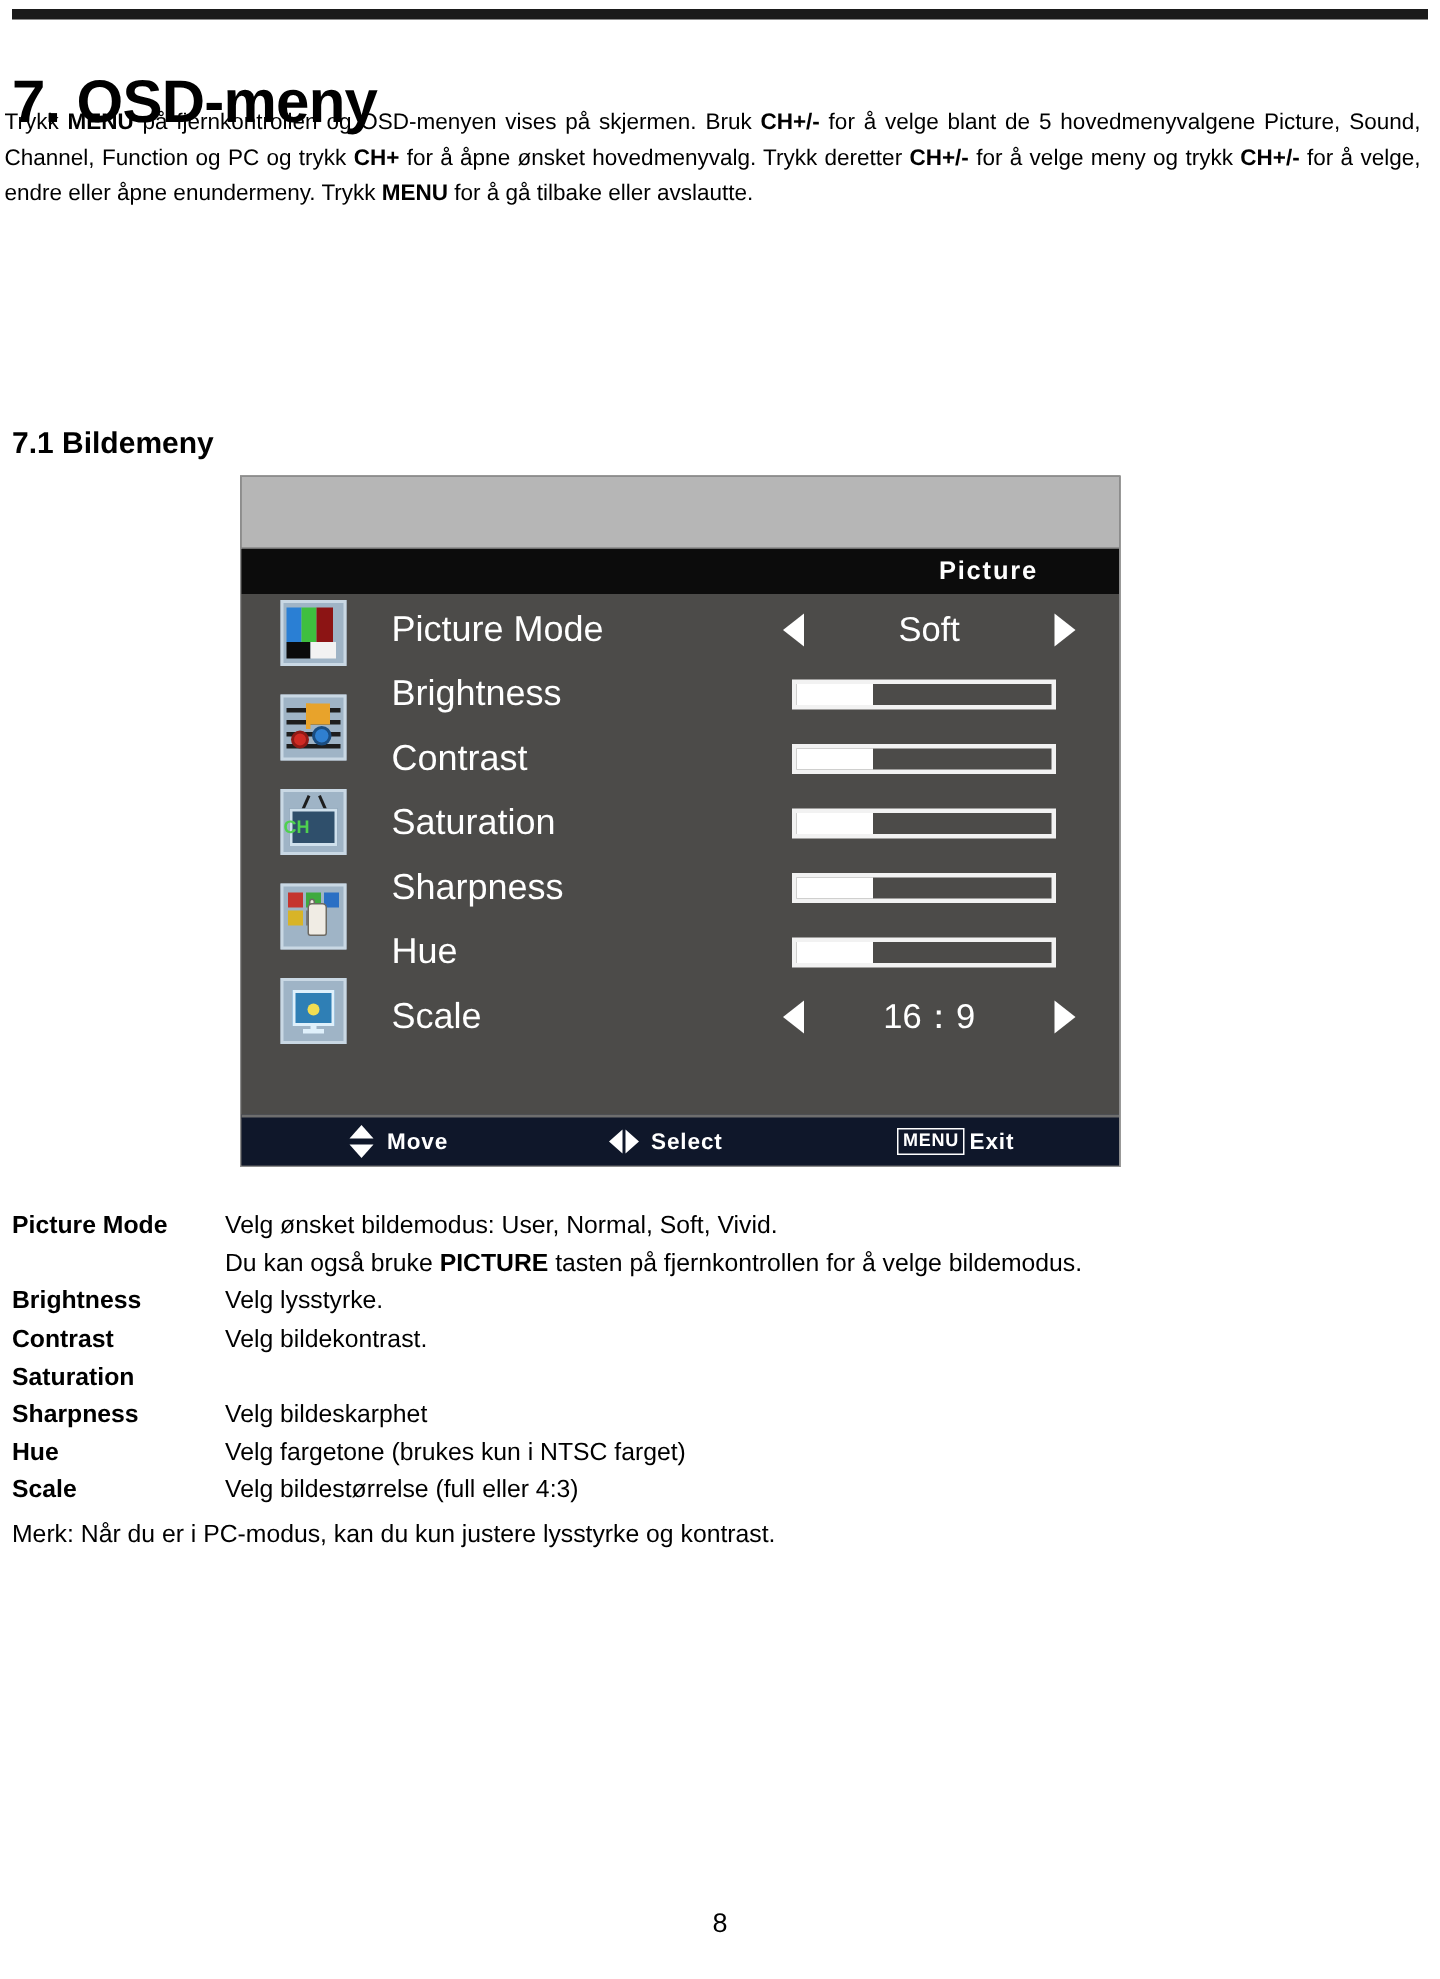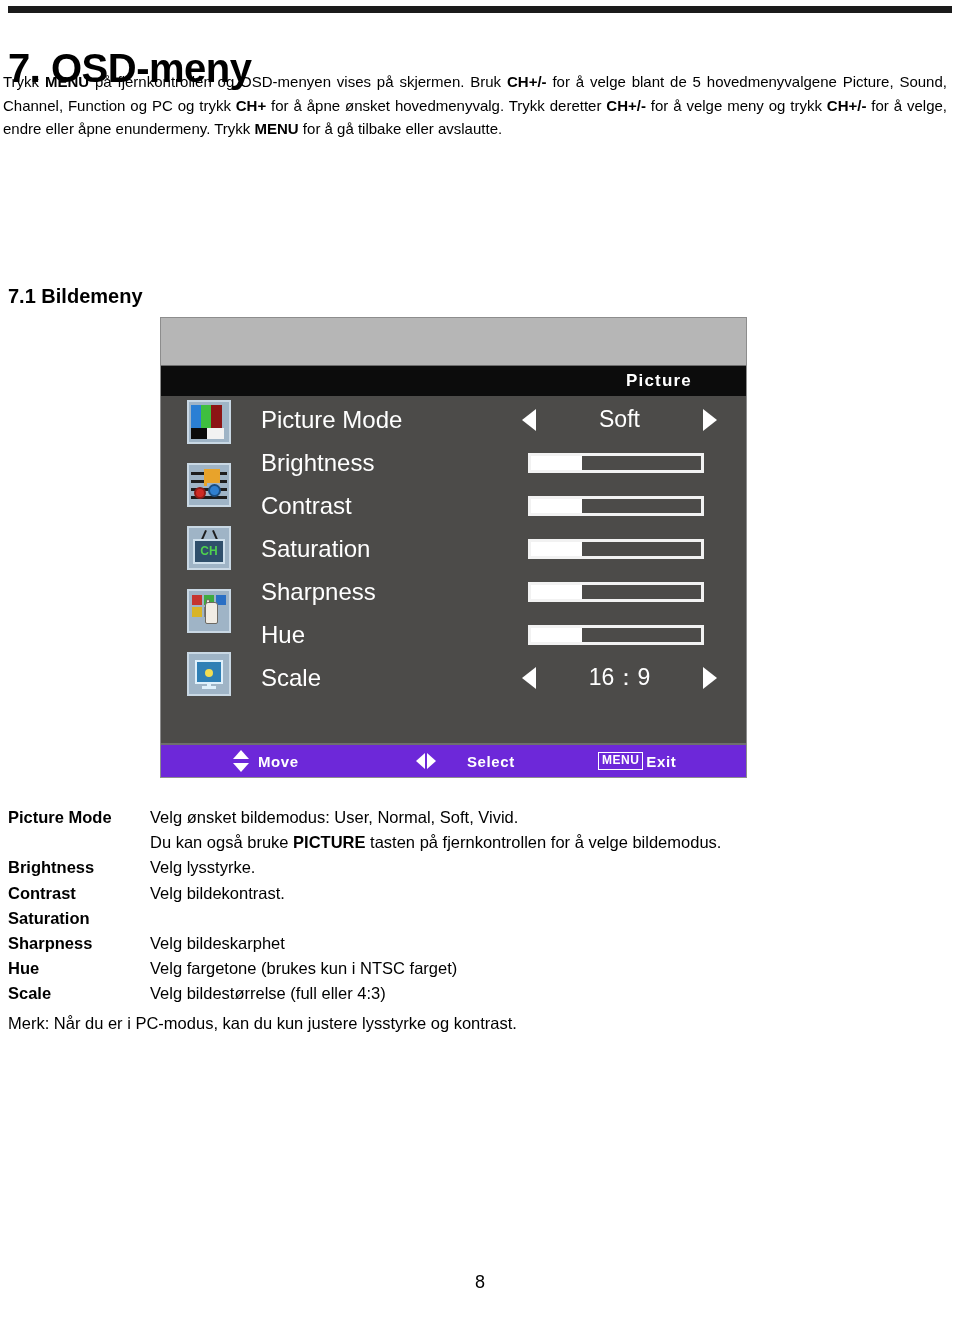--- a/index.html
+++ b/index.html
@@ -142,21 +142,21 @@
   .ic-note .note { position:absolute; left:15px; top:4px; width:16px; height:14px; background:#e8a32b; }
   .ic-note .stem { position:absolute; left:15px; top:4px; width:3px; height:17px; background:#e8a32b; }
   .ic-note .gearR { position:absolute; left:5px; top:22px; width:12px; height:12px; border-radius:50%; background:#cf2a24; border:2px solid #8e1a16; box-sizing:border-box; }
   .ic-note .gearB { position:absolute; left:19px; top:19px; width:13px; height:13px; border-radius:50%; background:#2f7fd0; border:2px solid #1b4d80; box-sizing:border-box; }
 
   
   .ic-ch .tv { position:absolute; left:4px; top:11px; right:4px; bottom:4px; background:#2f4f6b; border:2px solid #cfe0ec; box-sizing:border-box; }
   .ic-ch .ant1, .ic-ch .ant2 { position:absolute; top:2px; width:2px; height:10px; background:#1d1d1d; }
   .ic-ch .ant1 { left:14px; transform:rotate(24deg); }
   .ic-ch .ant2 { left:25px; transform:rotate(-24deg); }
-  .ic-ch .txt { position:absolute; left:0; right:0; top:16px; text-align:center; color:#4fd14f; font-size:12px; font-weight:bold; font-family:"Liberation Sans", sans-serif; }
+  .ic-ch .txt { position:absolute; left:0; right:0; top:16px; text-align:left; color:#4fd14f; font-size:12px; font-weight:bold; font-family:"Liberation Sans", sans-serif; }
 
   
   .ic-hand .sq { position:absolute; width:10px; height:10px; }
   .ic-hand .s1 { left:3px;  top:4px;  background:#c5342e; }
   .ic-hand .s2 { left:15px; top:4px;  background:#3faa3f; }
   .ic-hand .s3 { left:27px; top:4px;  background:#2a6fc4; }
   .ic-hand .s4 { left:3px;  top:16px; background:#d8b427; }
   .ic-hand .s5 { left:15px; top:16px; background:#7a7a7a; }
   .ic-hand .hand { position:absolute; left:16px; top:11px; width:13px; height:22px; background:#f0ece4; border:1px solid #6d6a63; border-radius:3px 3px 2px 2px; box-sizing:border-box; }
   .ic-hand .finger { position:absolute; left:17px; top:8px; width:4px; height:10px; background:#f0ece4; border:1px solid #6d6a63; border-radius:2px; box-sizing:border-box; }
@@ -243,33 +243,33 @@
     flex: 1;
     text-align: center;
     white-space: nowrap;
   }
 
   
   .osd-footer {
     position: absolute;
     left: 0; right: 0; bottom: 0;
     height: 32px;
-    background: #6d28d9;
+    background: #0f172a;
     border-top: 2px solid #6e6e6e;
     display: flex;
     align-items: center;
     color: #ffffff;
     font-size: 15px;
     font-weight: bold;
     letter-spacing: 0.6px;
     padding-left: 37px;
   }
   .foot-item { display: flex; align-items: center; position: absolute; }
   .fi-move   { left: 72px; }
-  .fi-select { left: 255px; gap: 23px; }
+  .fi-select { left: 245px; }
   .fi-exit   { left: 437px; }
   .ud-arrows {
     width: 16px; height: 22px;
     position: relative;
     margin-right: 9px;
   }
   .ud-arrows .up {
     position:absolute; left:0; top:0;
     width:0;height:0;
     border-left:8px solid transparent;

